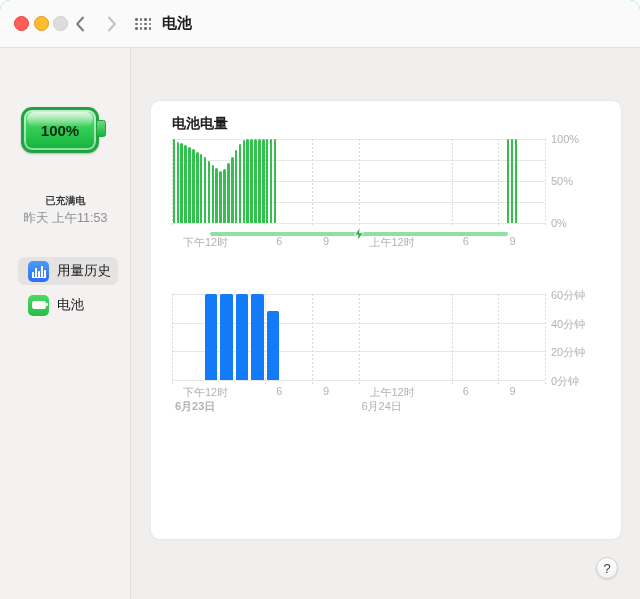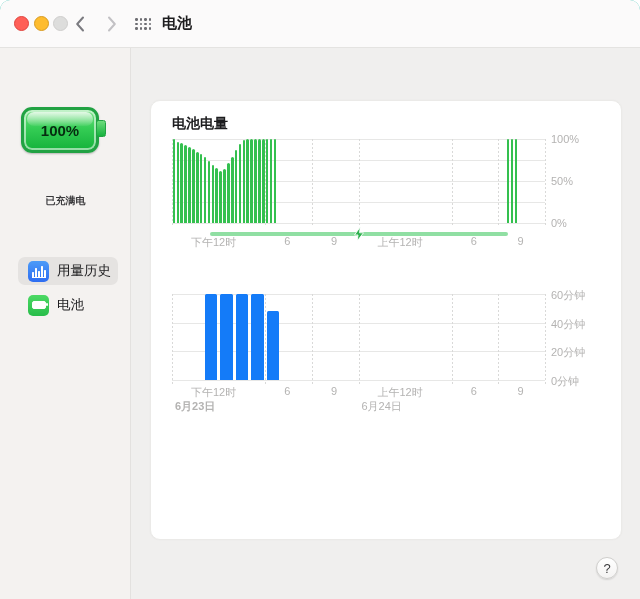--- a/index.html
+++ b/index.html
@@ -75,21 +75,21 @@
   #chart0{top:14px;height:150px;}
   #chart1{top:174px;height:150px;}
   .chart-title{position:absolute;left:0;top:0;font-size:14px;font-weight:600;color:#1c1c1e;}
   .plot{position:absolute;left:0;top:24px;width:373px;overflow:visible;}
   #chart0 .plot{height:84px;}
   #chart1 .plot{top:19px;height:86px;}
   .hgrid{position:absolute;left:0;width:373px;height:1px;background:#e7e7e6;}
   .vgrid{position:absolute;top:0;bottom:-4px;width:1px;
          background-image:repeating-linear-gradient(to bottom,#d9d9d8 0 2px,transparent 2px 4px);}
   .bar{position:absolute;bottom:0;border-radius:1.5px 1.5px 0 0;}
-  .xrow{position:absolute;left:16px;width:420px;height:14px;}
+  .xrow{position:absolute;left:8px;width:420px;height:14px;}
   #chart0 .xrow{top:120px;}
   #chart1 .xrow{top:110px;}
   .daterow{position:absolute;left:0;top:124px;width:420px;height:14px;}
   .xrow span,.daterow span{position:absolute;font-size:11px;color:#b4b3b2;white-space:nowrap;}
   .yrow{position:absolute;left:379px;width:60px;}
   #chart0 .yrow{top:24px;height:84px;}
   #chart1 .yrow{top:19px;height:86px;}
   .yrow span{position:absolute;left:0;font-size:11px;color:#b4b3b2;white-space:nowrap;}
   .charge{position:absolute;left:0;top:112px;width:373px;height:16px;}
   .charge-line{position:absolute;top:5px;height:4px;border-radius:2px;}
@@ -134,20 +134,21 @@
     </div>
     <div class="win-title">电池</div>
   </div>
 
   <div class="sidebar">
     <div class="batt-visual">
       <div class="batt-nub"></div>
       <div class="batt-pct">100%</div>
     </div>
     <div class="status-title">已充满电</div>
+    <div class="status-sub">昨天 上午11:53</div>
 
     <div class="menu">
       <div class="menu-row selected">
         <div class="mi mi-usage">
           <div class="bars">
               <i style="height:5px"></i>
               <i style="height:9px"></i>
               <i style="height:6px"></i>
               <i style="height:11px"></i>
               <i style="height:7px"></i>

